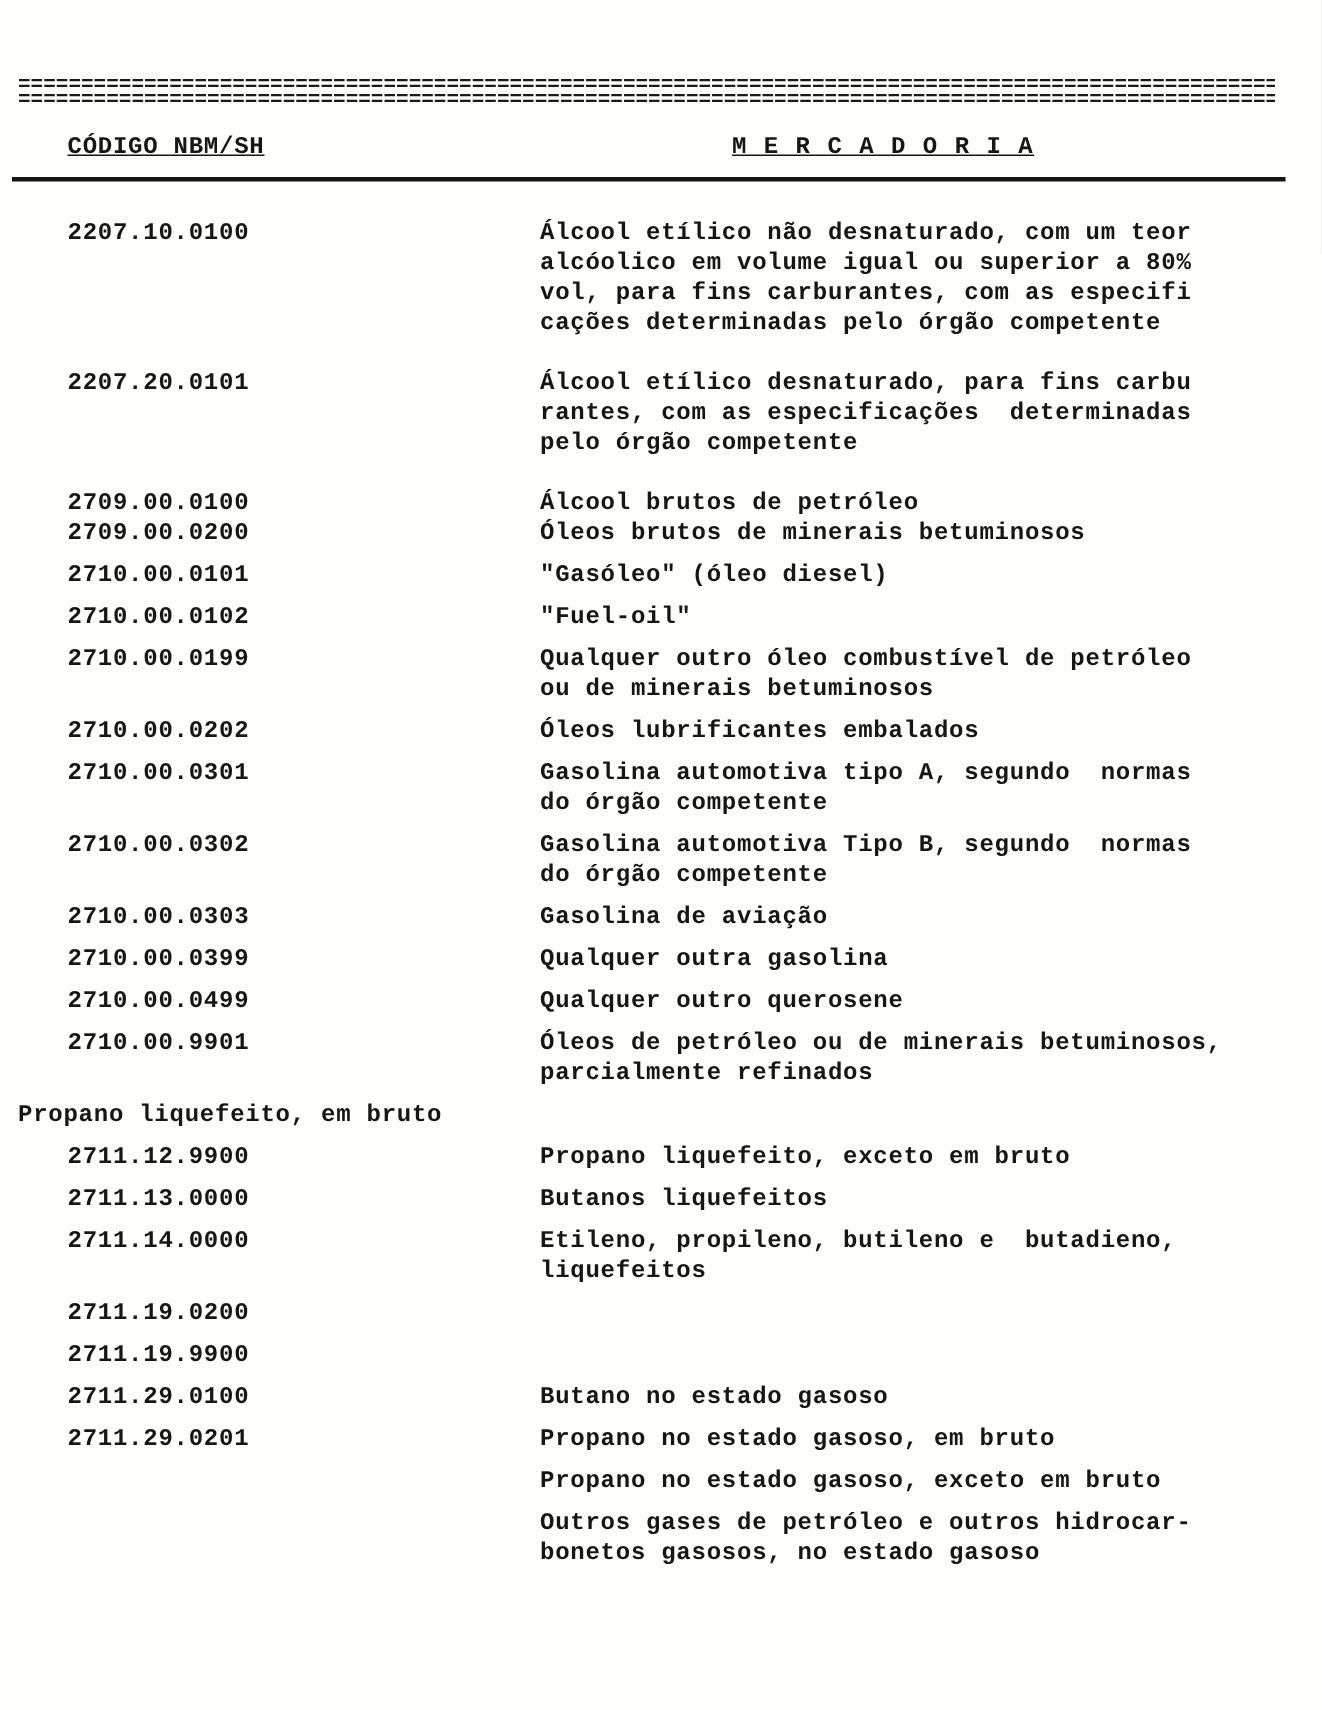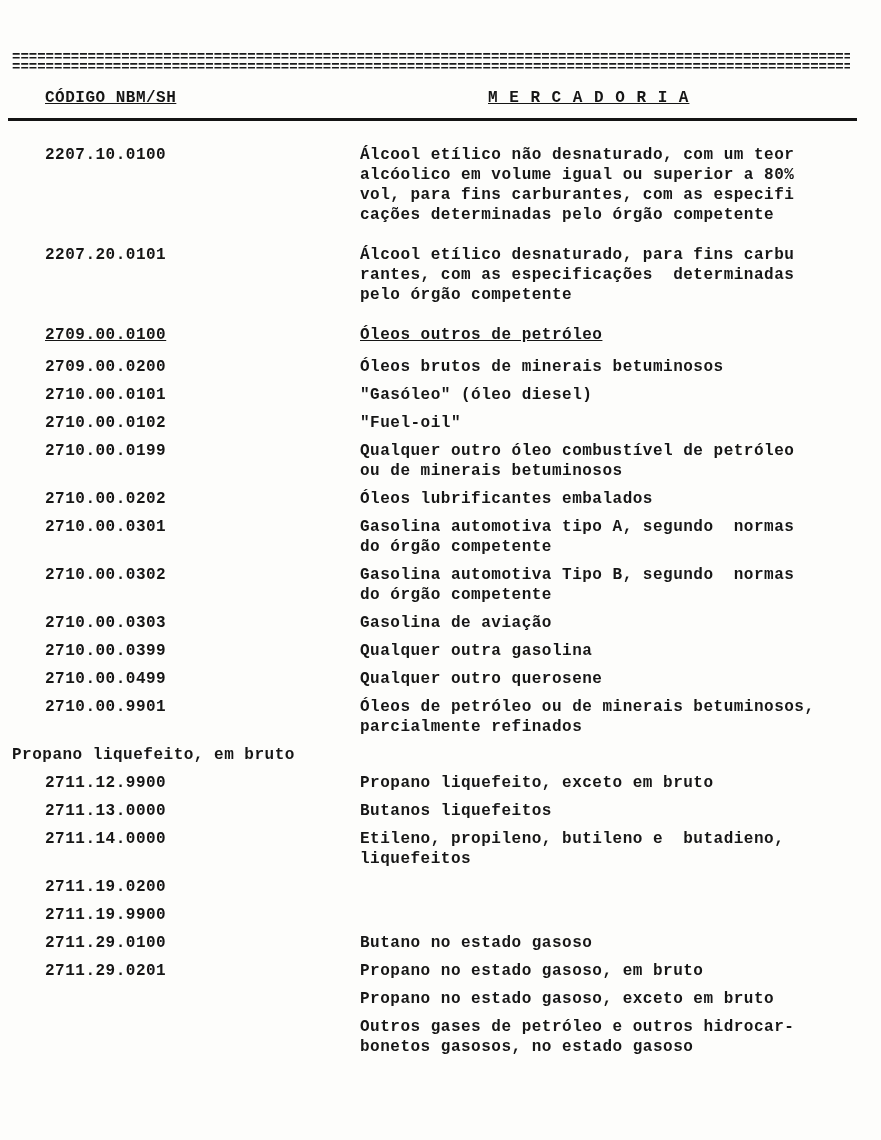--- a/index.html
+++ b/index.html
@@ -72,21 +72,21 @@
     box-sizing:border-box;
     padding-left:33px;
     white-space:nowrap;
   }
   .row .desc{
     flex:1;
     white-space:pre-wrap;
   }
   #rows .row:nth-child(1),
   #rows .row:nth-child(2){ margin-bottom:20px; }
-  #rows .row:nth-child(3){ margin-bottom:12px;text-decoration:underline; }
+  #rows .row:nth-child(3){ margin-bottom:0; }
   #rows .row:nth-child(25){ margin-bottom:14px;gap:24px; }
 </style>
 </head>
 <body>
 
 <div class="page">
 
   <div class="sep">
     <div>==============================================================================================================</div>
     <div>==============================================================================================================</div>
@@ -108,21 +108,21 @@
 cações determinadas pelo órgão competente</span>
       </div>
       <div class="row">
         <span class="code">2207.20.0101</span>
         <span class="desc">Álcool etílico desnaturado, para fins carbu
 rantes, com as especificações  determinadas
 pelo órgão competente</span>
       </div>
       <div class="row">
         <span class="code">2709.00.0100</span>
-        <span class="desc">Óleos outros de petróleo</span>
+        <span class="desc">Álcool brutos de petróleo</span>
       </div>
       <div class="row">
         <span class="code">2709.00.0200</span>
         <span class="desc">Óleos brutos de minerais betuminosos</span>
       </div>
       <div class="row">
         <span class="code">2710.00.0101</span>
         <span class="desc">"Gasóleo" (óleo diesel)</span>
       </div>
       <div class="row">

